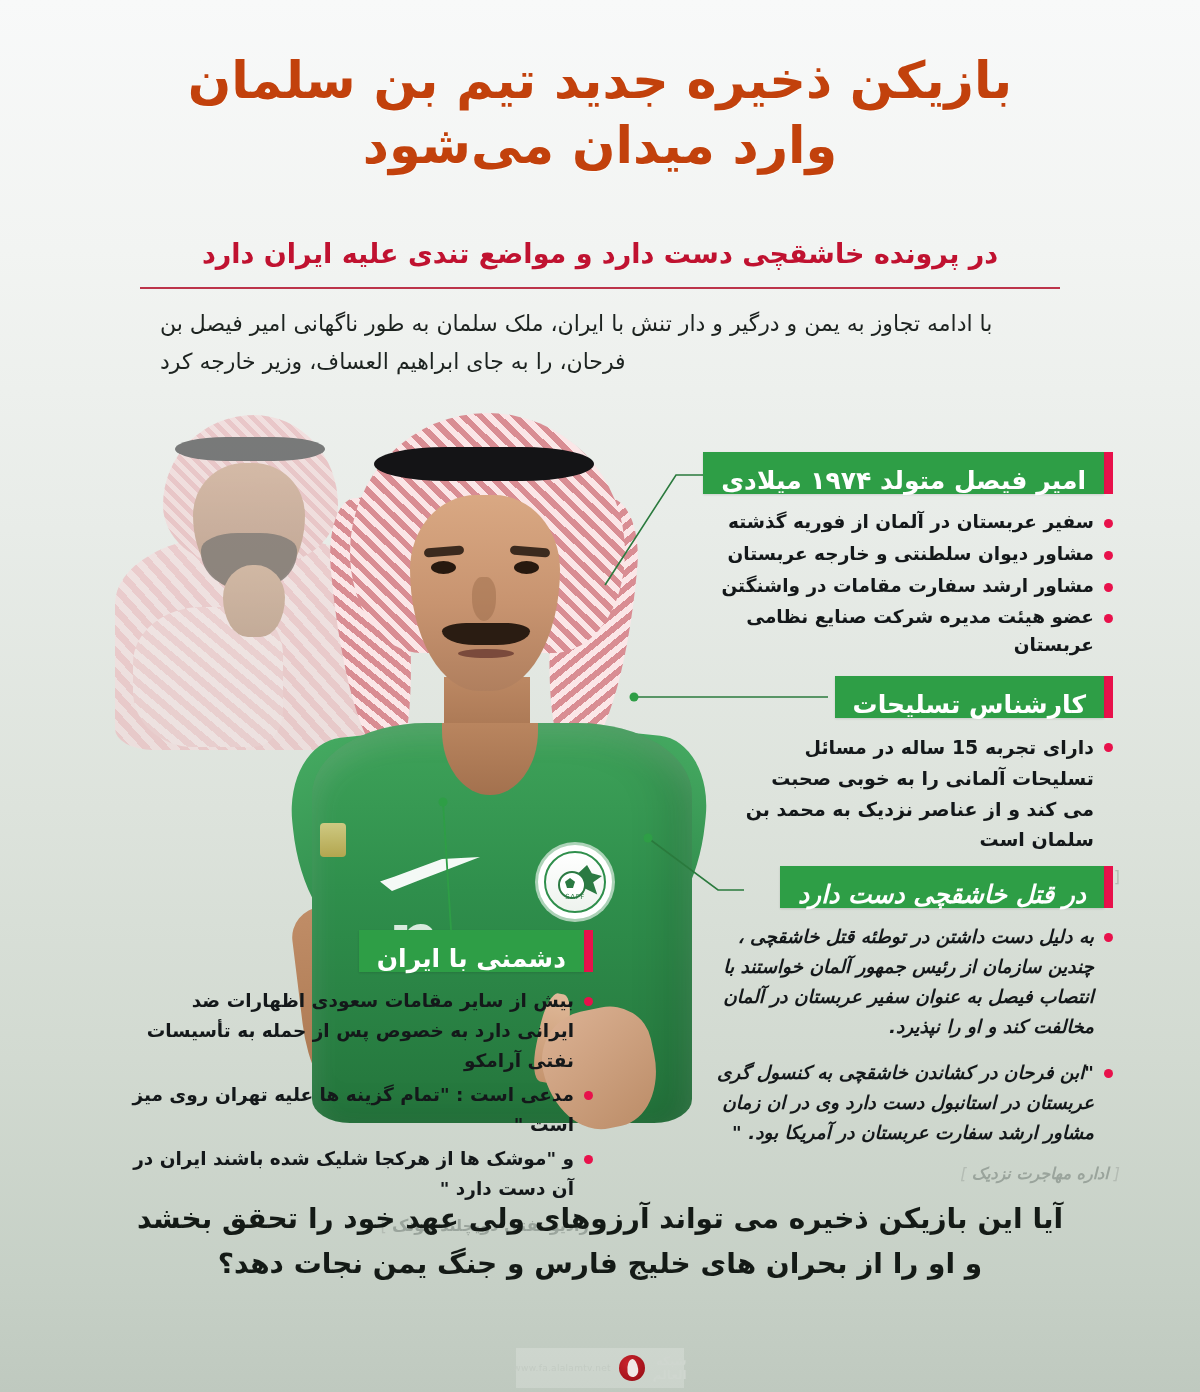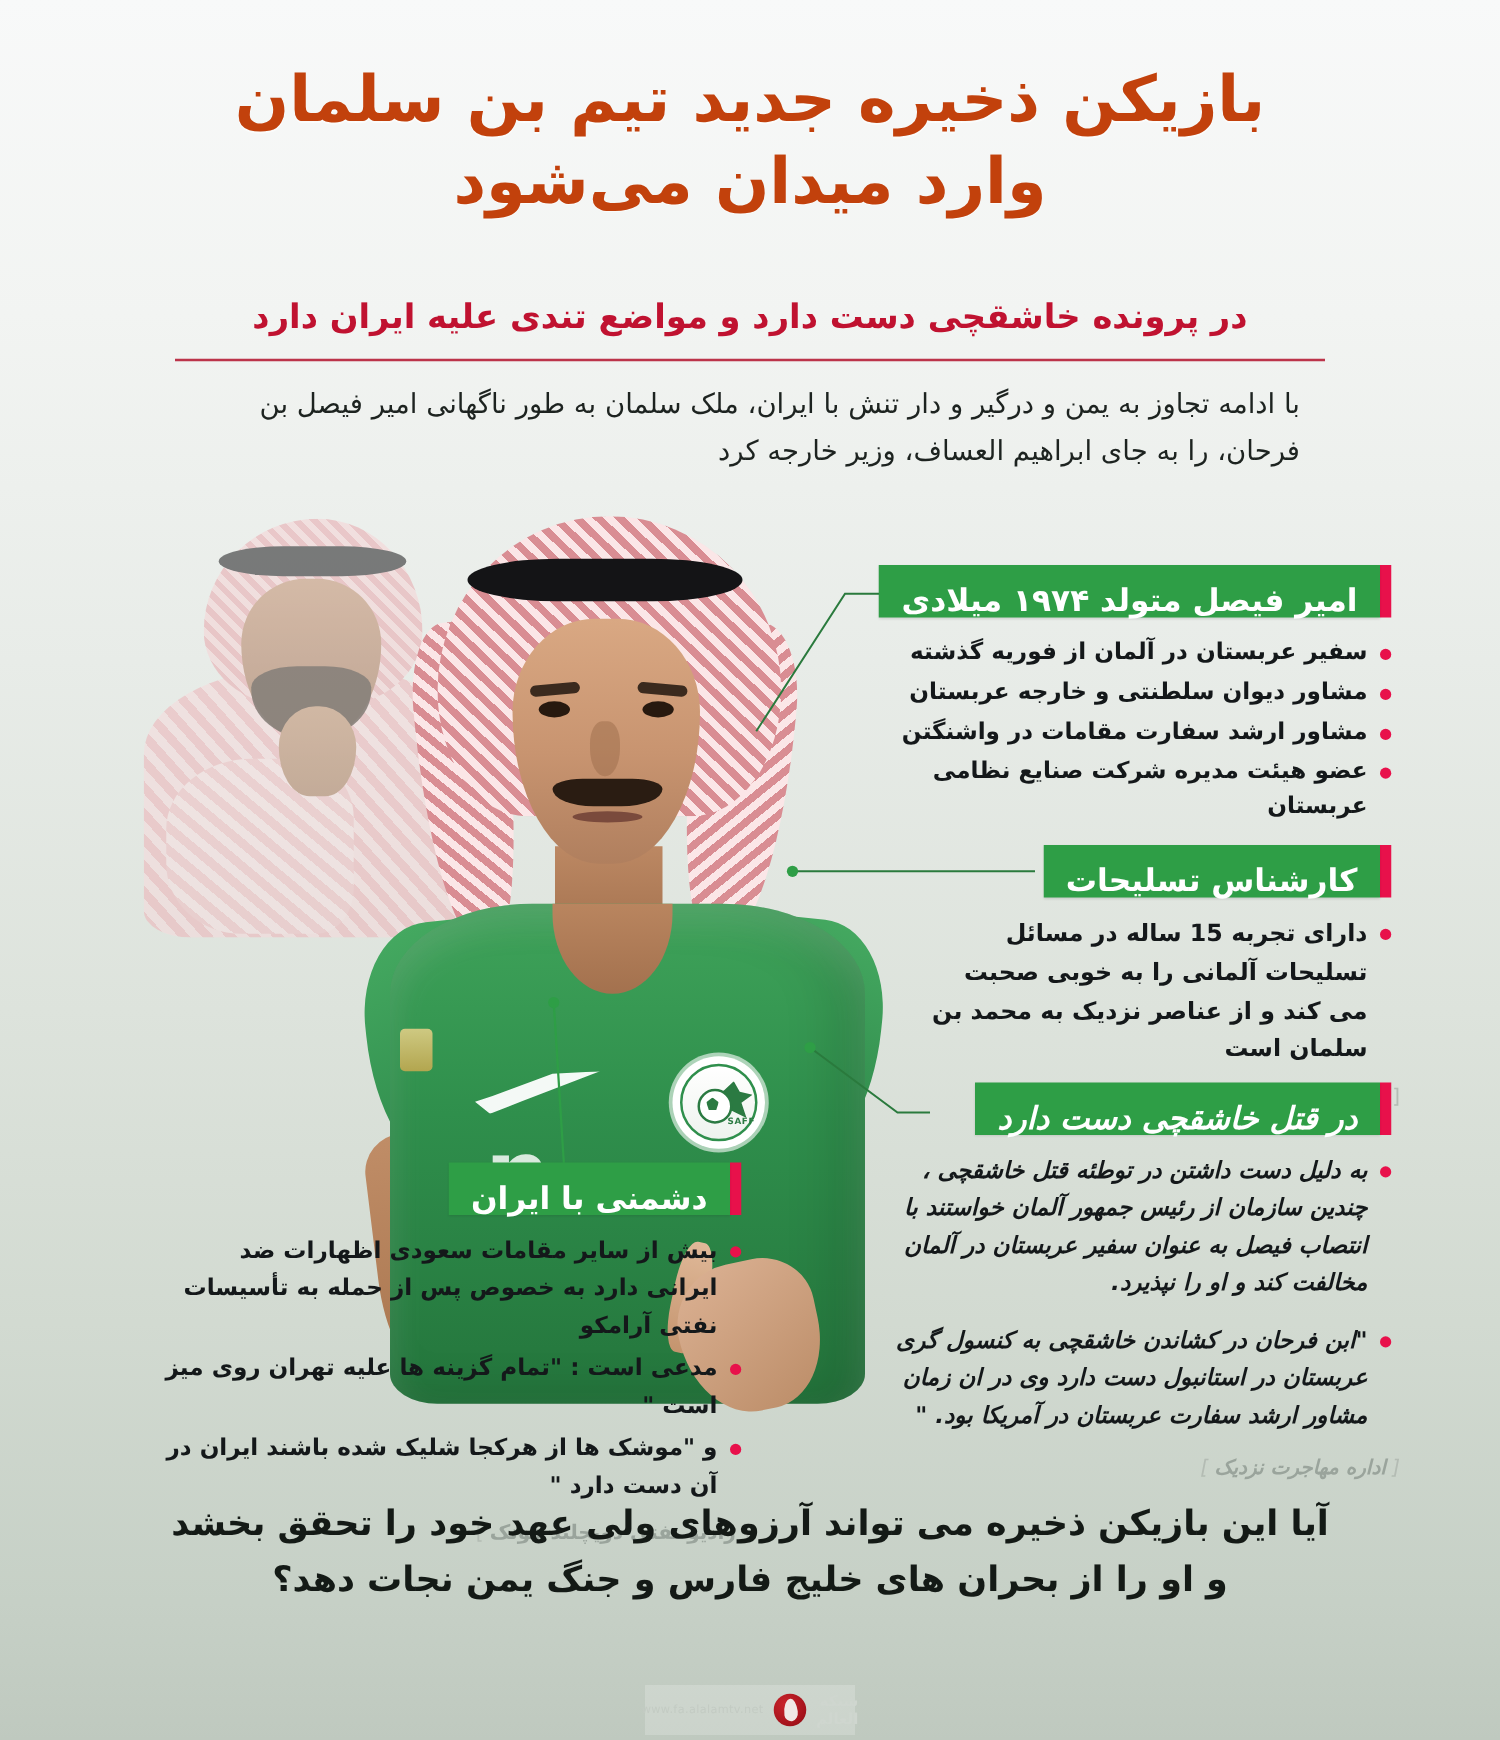--- a/index.html
+++ b/index.html
@@ -25,21 +25,21 @@
     position:absolute;left:140px;right:140px;top:236px;
     text-align:center;color:#c01230;
     font-size:27px;font-weight:bold;line-height:1.3;
   }
   .rule{
     position:absolute;left:140px;right:140px;top:287px;
     height:2px;background:#b3122d;opacity:.85;
   }
   .lede{
     position:absolute;left:160px;right:160px;top:305px;
-    text-align:right;color:#1d2320;
+    text-align:left;color:#1d2320;
     font-size:22px;line-height:1.72;
   }
 
   
   .photo{position:absolute;left:60px;top:405px;width:640px;height:740px;}
   .mbs{
     position:absolute;left:55px;top:10px;width:270px;height:330px;
     opacity:.55;filter:blur(0.4px);
   }
   .mbs .head{
@@ -202,22 +202,22 @@
   .ff .crest .ball::after{
     content:"";position:absolute;left:5px;top:5px;width:10px;height:10px;
     background:#2b7a42;clip-path:polygon(50% 0,100% 38%,80% 100%,20% 100%,0 38%);
   }
   .ff .crest .hawk{
     position:absolute;left:22px;top:12px;width:34px;height:32px;
     background:#2b7a42;
     clip-path:polygon(0 46%,34% 22%,56% 0,70% 26%,100% 34%,74% 54%,86% 92%,44% 70%,10% 88%,18% 58%);
   }
   .ff .crest .saff{
-    position:absolute;left:0;right:0;bottom:10px;text-align:right;
-    font-size:7px;font-weight:bold;color:#2b7a42;letter-spacing:.5px;
+    position:absolute;left:0;right:0;bottom:10px;text-align:center;
+    font-size:7px;font-weight:normal;color:#2b7a42;letter-spacing:.5px;
   }
   .ff .badge{
     position:absolute;left:28px;top:418px;width:26px;height:34px;
     background:linear-gradient(180deg,#e9d28a,#c9a94f);border-radius:4px;opacity:.85;
   }
 
   
   .conn{position:absolute;left:0;top:0;width:1200px;height:1392px;pointer-events:none;}
 
   

